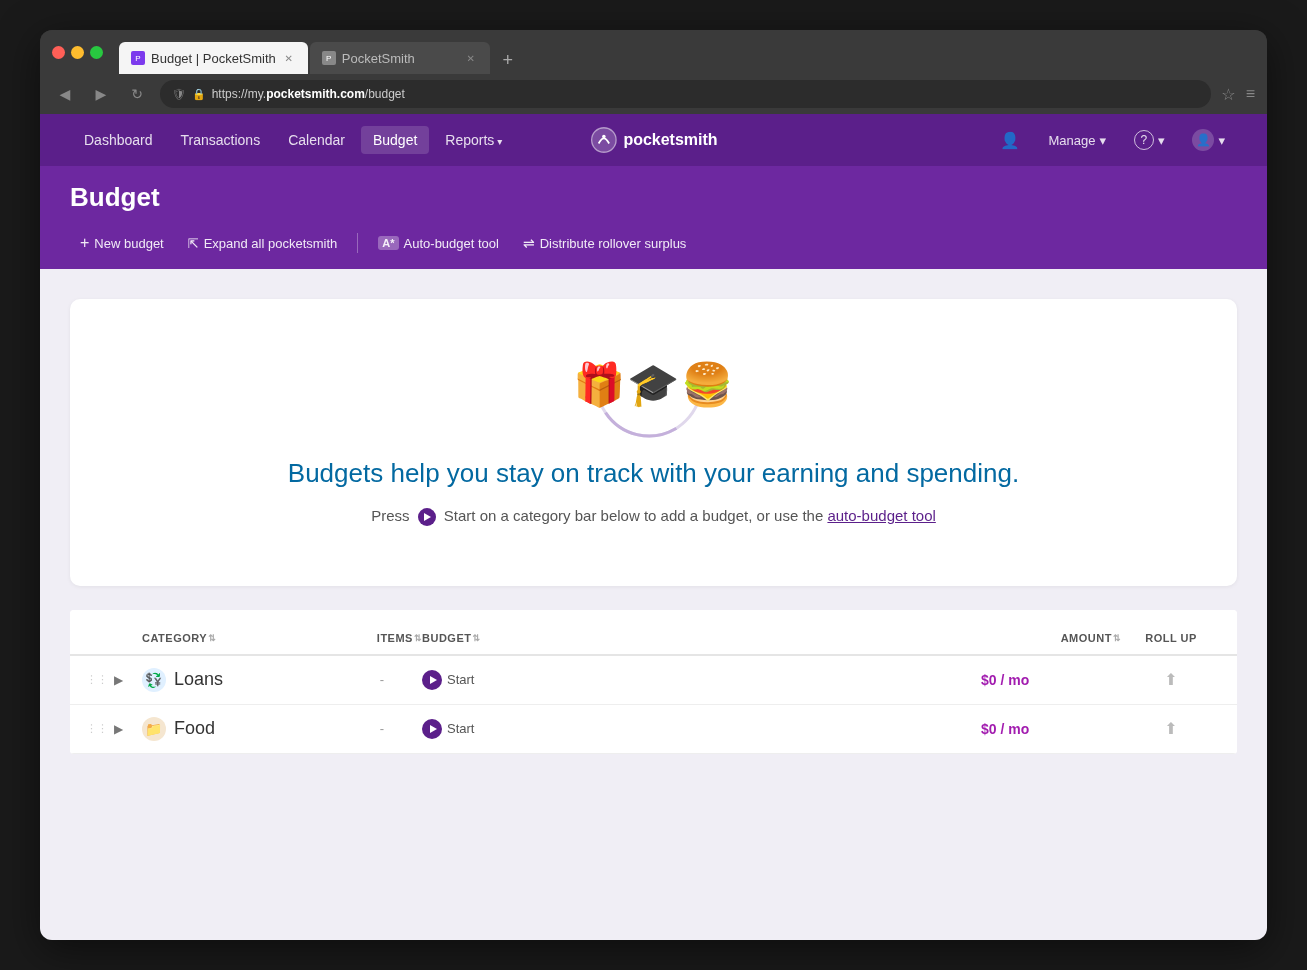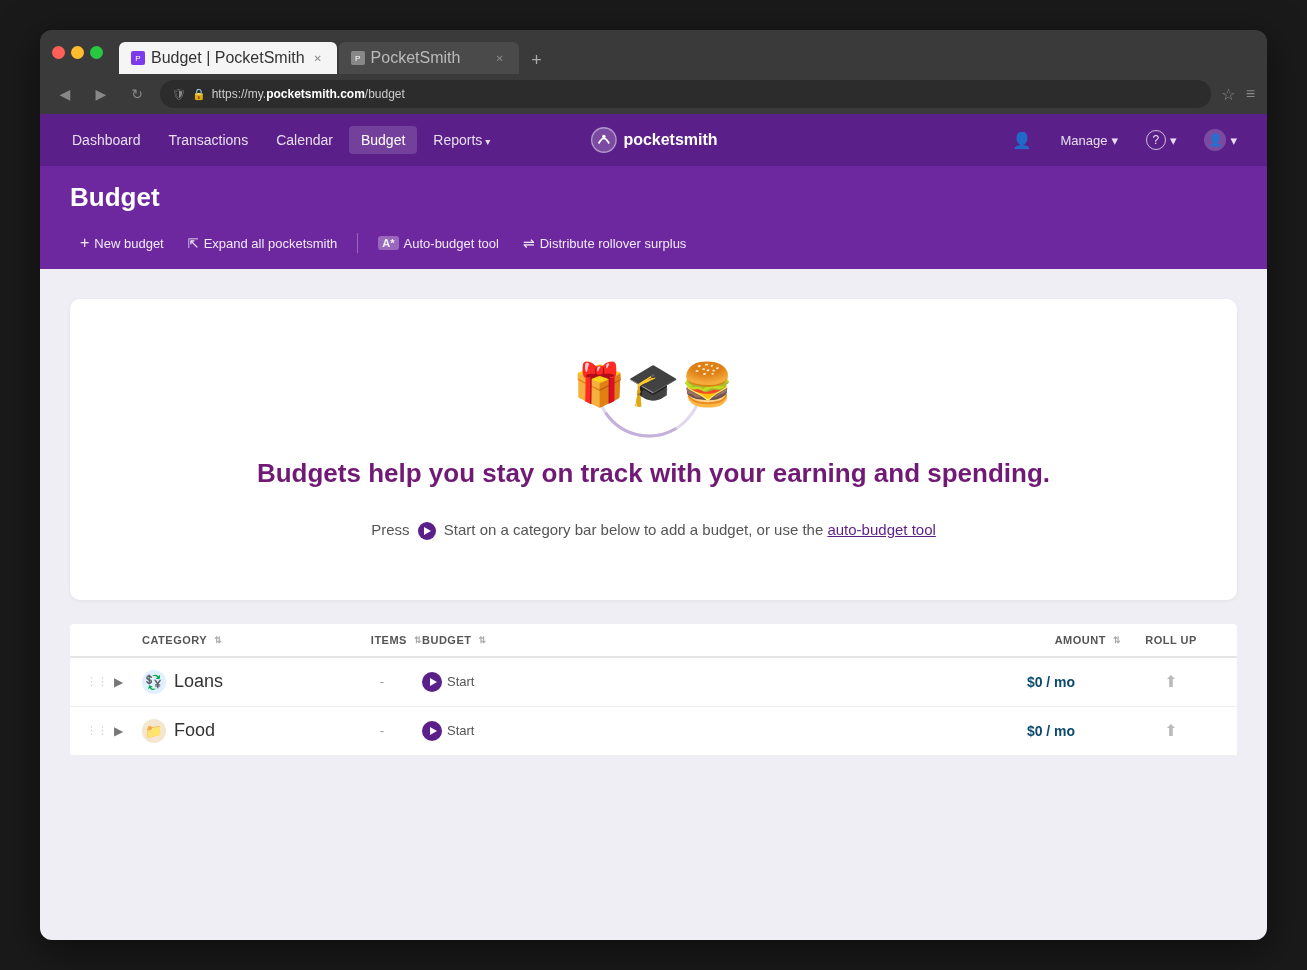--- a/index.html
+++ b/index.html
@@ -12,38 +12,38 @@
     .traffic-lights { display: flex; gap: 6px; align-items: center; }
     .traffic-light { width: 13px; height: 13px; border-radius: 50%; }
     .tl-red { background: #ff5f57; }
     .tl-yellow { background: #febc2e; }
     .tl-green { background: #28c840; }
 
     .tabs-bar { display: flex; align-items: flex-end; flex: 1; margin-left: 8px; height: 100%; }
     .browser-tab { height: 32px; background: #4a4a4a; border-radius: 6px 6px 0 0; display: flex; align-items: center; padding: 0 12px; gap: 6px; font-size: 12px; color: #ccc; min-width: 180px; max-width: 220px; position: relative; }
     .browser-tab.active { background: #f5f5f5; color: #333; }
     .browser-tab .tab-favicon { width: 14px; height: 14px; background: #7c3aed; border-radius: 2px; font-size: 8px; display: flex; align-items: center; justify-content: center; color: white; }
-    .browser-tab .tab-title { flex: 1; overflow: hidden; text-overflow: ellipsis; white-space: nowrap; font-size: 16px; }
+    .browser-tab .tab-title { flex: 1; overflow: hidden; text-overflow: ellipsis; white-space: nowrap; font-size: 13px; }
     .tab-close { width: 14px; height: 14px; border-radius: 50%; display: flex; align-items: center; justify-content: center; font-size: 10px; cursor: pointer; color: #888; }
     .new-tab-btn { width: 28px; height: 28px; display: flex; align-items: center; justify-content: center; color: #aaa; font-size: 18px; cursor: pointer; margin-left: 4px; border-radius: 50%; }
 
     .browser-addressbar { background: #3a3a3a; height: 40px; display: flex; align-items: center; padding: 0 12px; gap: 10px; }
     .nav-btn { width: 26px; height: 26px; display: flex; align-items: center; justify-content: center; color: #888; font-size: 14px; cursor: pointer; border-radius: 50%; }
     .address-bar { flex: 1; background: #2c2c2c; border-radius: 20px; height: 28px; display: flex; align-items: center; padding: 0 12px; gap: 6px; color: #ccc; font-size: 12px; }
     .address-bar .lock-icon { color: #888; font-size: 11px; }
     .address-bar .url { color: #ccc; }
     .address-bar .url strong { color: #fff; }
     .bookmark-btn { color: #888; font-size: 16px; cursor: pointer; }
     .menu-btn { color: #888; font-size: 16px; cursor: pointer; }
 
     
     .app-content { height: calc(100% - 84px); overflow: hidden; }
 
     
-    .nav-bar { background: #5b1f8a; height: 52px; display: flex; align-items: center; padding: 0 20px; position: relative; }
+    .nav-bar { background: #5b1f8a; height: 52px; display: flex; align-items: center; padding: 0 32px; position: relative; }
     .nav-left { display: flex; align-items: center; gap: 4px; }
     .nav-item { color: rgba(255,255,255,0.85); font-size: 14px; padding: 6px 12px; border-radius: 4px; cursor: pointer; text-decoration: none; }
     .nav-item.active { color: white; }
     .nav-item.with-arrow::after { content: ' ▾'; font-size: 10px; }
     .nav-logo { position: absolute; left: 50%; transform: translateX(-50%); color: white; font-size: 18px; font-weight: bold; display: flex; align-items: center; gap: 6px; }
     .nav-logo svg { width: 28px; height: 28px; }
     .nav-right { margin-left: auto; display: flex; align-items: center; gap: 8px; }
     .nav-right-item { color: rgba(255,255,255,0.85); font-size: 13px; padding: 6px 10px; cursor: pointer; display: flex; align-items: center; gap: 4px; border-radius: 4px; }
 
     
@@ -52,44 +52,44 @@
     .page-actions { display: flex; align-items: center; gap: 4px; padding-bottom: 12px; }
     .action-btn { color: rgba(255,255,255,0.9); font-size: 13px; padding: 5px 10px; cursor: pointer; display: flex; align-items: center; gap: 5px; border-radius: 4px; }
     .action-divider { width: 1px; height: 20px; background: rgba(255,255,255,0.3); margin: 0 6px; }
 
     
     .main-content { background: #f0eef5; padding: 30px; min-height: calc(100% - 52px - 80px); }
 
     
     .promo-card { background: white; border-radius: 10px; padding: 40px 30px; text-align: center; margin-bottom: 24px; box-shadow: 0 1px 4px rgba(0,0,0,0.06); }
     .promo-icons { display: flex; justify-content: center; align-items: center; margin-bottom: 28px; position: relative; }
-    .promo-heading { font-size: 26px; font-weight: 700; color: #701a75; margin-bottom: 30px; line-height: 1.3; }
+    .promo-heading { font-size: 26px; font-weight: 400; color: #0369a1; margin-bottom: 16px; line-height: 1.3; }
     .promo-subtext { font-size: 15px; color: #555; margin-bottom: 8px; }
     .promo-instruction { font-size: 15px; color: #555; margin-bottom: 20px; }
     .promo-instruction .play-btn-inline { display: inline-flex; align-items: center; justify-content: center; width: 18px; height: 18px; background: #5b1f8a; border-radius: 50%; margin: 0 3px; }
     .promo-instruction .play-btn-inline svg { width: 8px; height: 8px; fill: white; margin-left: 1px; }
     .promo-link { color: #7c3aed; font-size: 14px; cursor: pointer; }
     .promo-link a { color: #7c3aed; }
     .promo-link .underline { text-decoration: underline; }
     .auto-budget-link { color: #5b1f8a; text-decoration: underline; cursor: pointer; }
 
     
     .budget-table { background: white; border-radius: 4px; overflow: hidden; }
     .table-header { display: grid; grid-template-columns: 40px 40px 1fr 80px 1fr 140px 120px; align-items: center; padding: 10px 16px; border-bottom: 2px solid #e5e5e5; background: white; }
-    .th { font-size: 11px; font-weight: 700; color: #555; text-transform: uppercase; letter-spacing: 0.5px; display: flex; align-items: center; gap: 7px; cursor: pointer; }
+    .th { font-size: 11px; font-weight: 700; color: #555; text-transform: uppercase; letter-spacing: 0.5px; display: flex; align-items: center; gap: 1px; cursor: pointer; margin-top: 12px; }
     .table-row { display: grid; grid-template-columns: 40px 40px 1fr 80px 1fr 140px 120px; align-items: center; padding: 12px 16px; border-bottom: 1px solid #eee; background: white; }
     .row-drag { color: #ccc; font-size: 12px; cursor: grab; }
     .row-expand { color: #777; cursor: pointer; font-size: 12px; }
     .row-icon { width: 24px; height: 24px; border-radius: 50%; background: #e8d5f5; display: flex; align-items: center; justify-content: center; font-size: 12px; }
     .row-name { font-size: 18px; color: #333; font-weight: 500; }
     .row-items { font-size: 13px; color: #999; text-align: center; }
     .row-start-btn { display: flex; align-items: center; gap: 5px; color: #555; font-size: 13px; cursor: pointer; }
     .row-start-btn .play { width: 20px; height: 20px; background: #5b1f8a; border-radius: 50%; display: flex; align-items: center; justify-content: center; }
     .row-start-btn .play svg { width: 8px; height: 8px; fill: white; margin-left: 1px; }
-    .row-amount { font-size: 14px; color: #0c4a6e; font-weight: 600; text-align: center; }
+    .row-amount { font-size: 14px; color: #a21caf; font-weight: 600; text-align: left; }
     .row-rollup { text-align: center; color: #bbb; font-size: 16px; cursor: pointer; }
 
     .icons-wrapper { position: relative; width: 160px; height: 90px; margin: 0 auto; }
     .icons-wrapper .ring-svg { position: absolute; top: -15px; left: 15px; }
   </style>
 </head>
 <body>
 
 <div class="browser-window">
 

